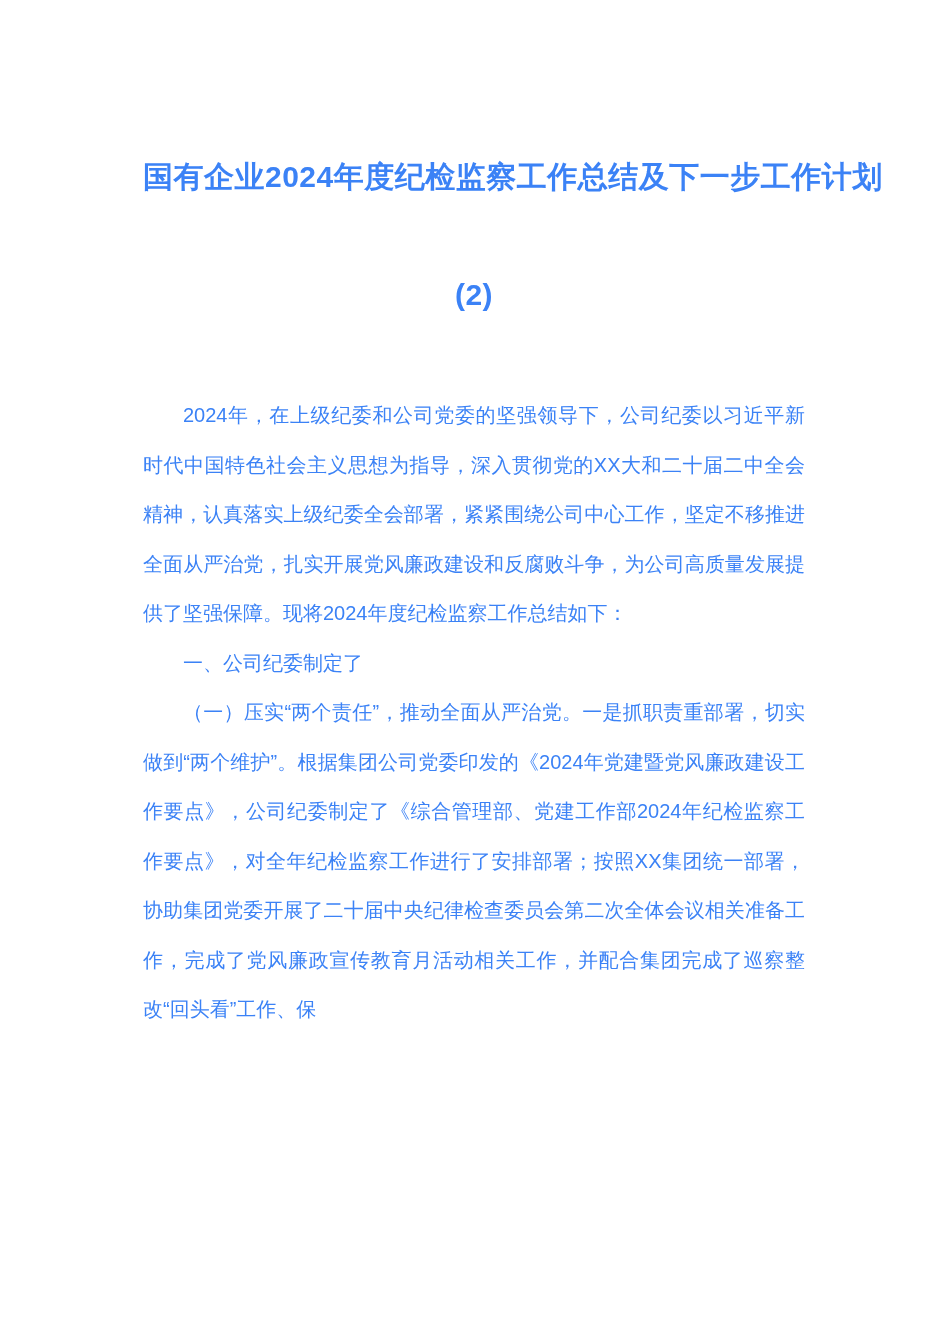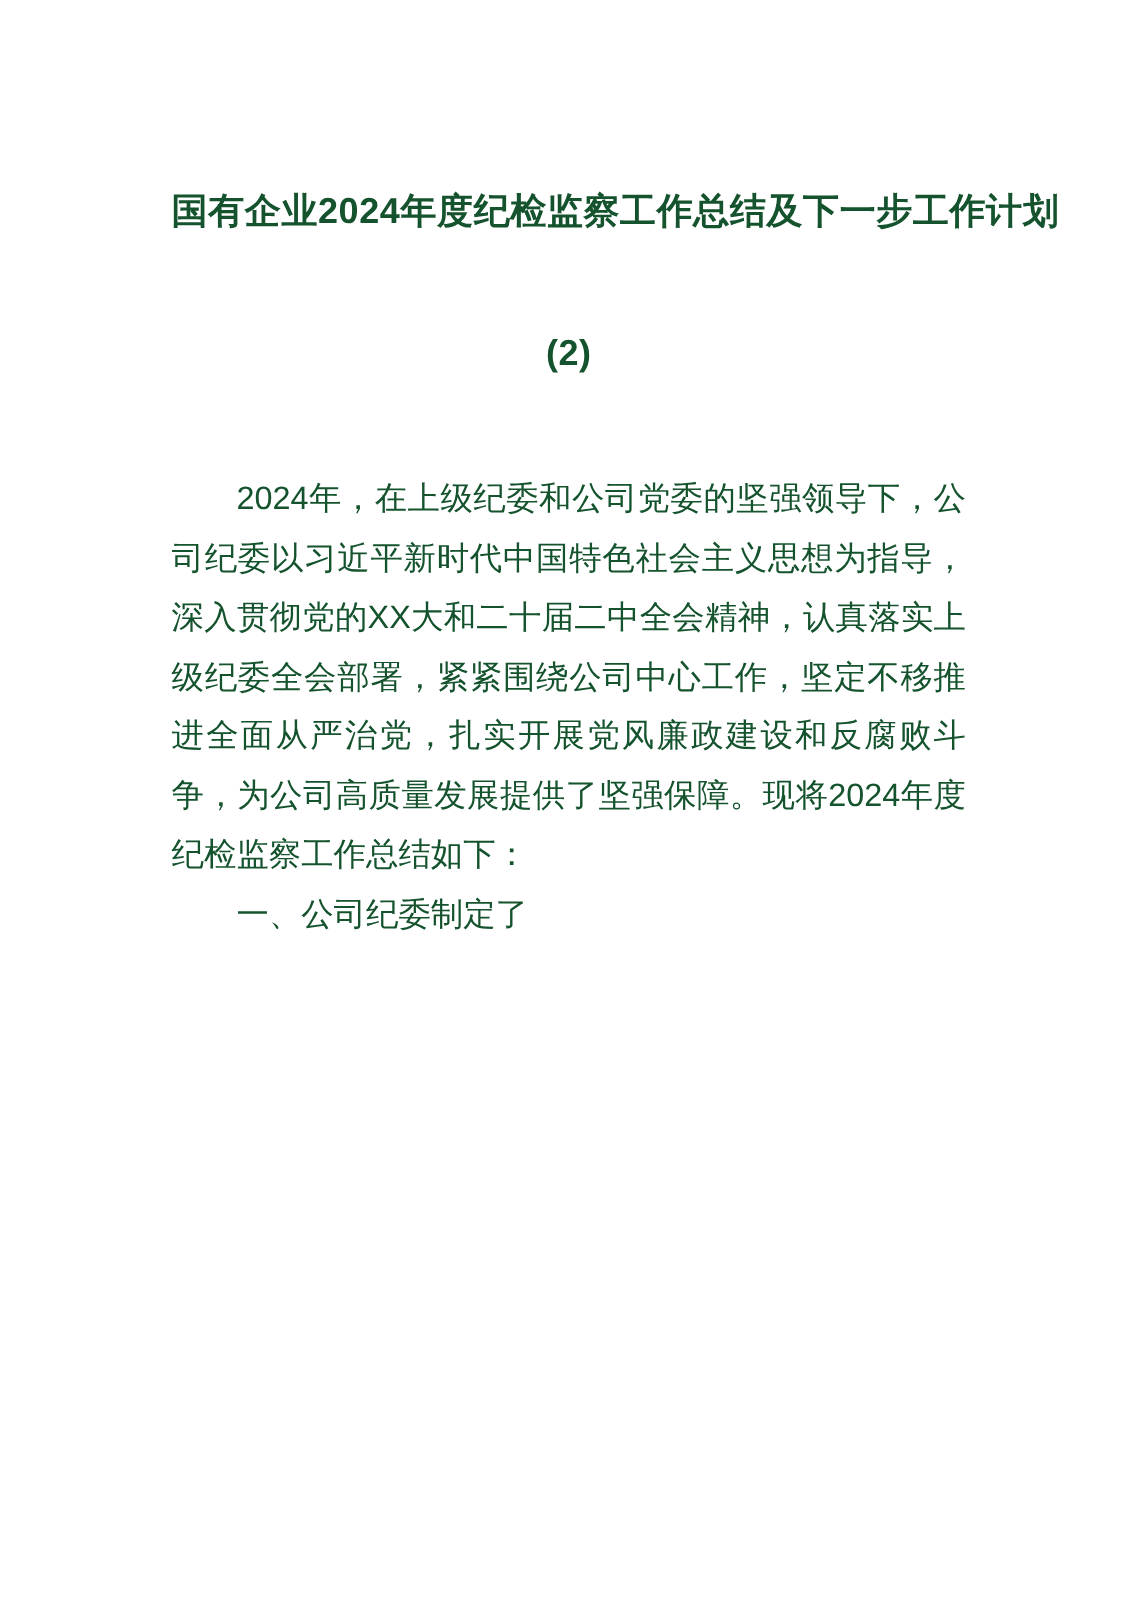--- a/index.html
+++ b/index.html
@@ -8,49 +8,50 @@
     background: #ffffff;
   }
   .page {
     position: relative;
     width: 950px;
     height: 1344px;
     background: #ffffff;
     overflow: hidden;
     box-sizing: border-box;
     padding: 118px 145px 0 143px;
-    color: #14532d;
+    color: #3b82f6;
     font-family: "Liberation Sans", "DejaVu Sans", sans-serif;
   }
   .doc-title {
     font-weight: bold;
     font-size: 30px;
     line-height: 118px;
     text-align: center;
     letter-spacing: 0.5px;
   }
   .doc-title .title-line {
     white-space: nowrap;
   }
   .doc-body {
     margin-top: 37px;
-    font-size: 27px;
+    font-size: 20px;
     line-height: 49.5px;
     text-align: justify;
   }
   .doc-body p {
     margin: 0;
     text-indent: 2em;
   }
 </style>
 </head>
 <body>
 
 <div class="page">
   <div class="doc-title">
     <div class="title-line">国有企业2024年度纪检监察工作总结及下一步工作计划</div>
     <div class="title-line">(2)</div>
   </div>
   <div class="doc-body">
     <p>2024年，在上级纪委和公司党委的坚强领导下，公司纪委以习近平新时代中国特色社会主义思想为指导，深入贯彻党的XX大和二十届二中全会精神，认真落实上级纪委全会部署，紧紧围绕公司中心工作，坚定不移推进全面从严治党，扎实开展党风廉政建设和反腐败斗争，为公司高质量发展提供了坚强保障。现将2024年度纪检监察工作总结如下：</p>
     <p>一、公司纪委制定了</p>
+    <p>（一）压实“两个责任”，推动全面从严治党。一是抓职责重部署，切实做到“两个维护”。根据集团公司党委印发的《2024年党建暨党风廉政建设工作要点》，公司纪委制定了《综合管理部、党建工作部2024年纪检监察工作要点》，对全年纪检监察工作进行了安排部署；按照XX集团统一部署，协助集团党委开展了二十届中央纪律检查委员会第二次全体会议相关准备工作，完成了党风廉政宣传教育月活动相关工作，并配合集团完成了巡察整改“回头看”工作、保</p>
   </div>
 </div>
 
 </body></html>

